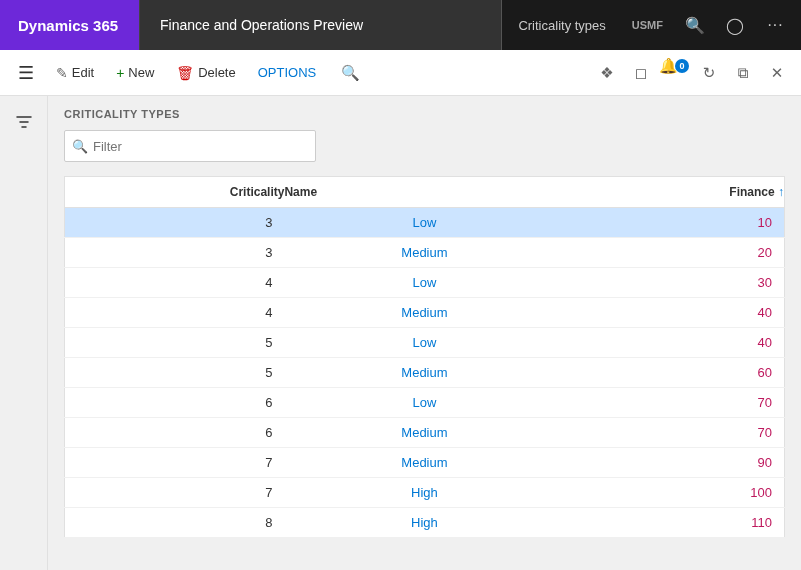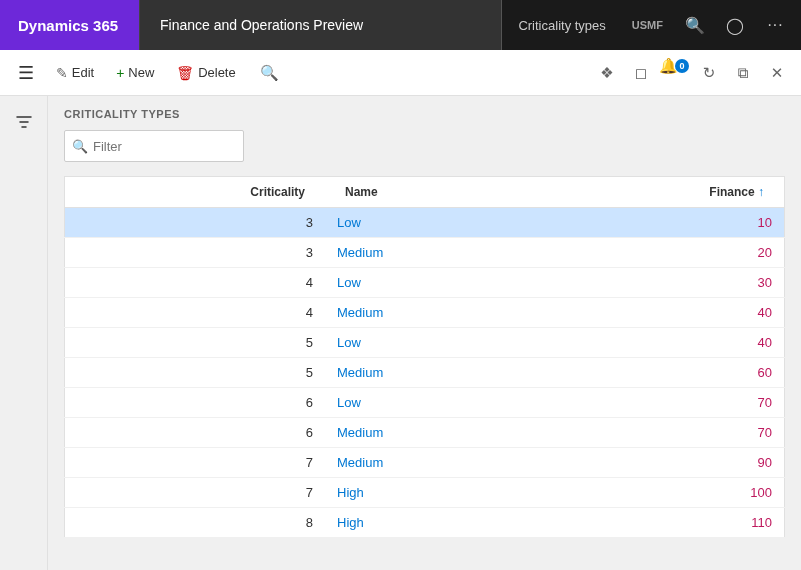--- a/index.html
+++ b/index.html
@@ -192,21 +192,21 @@
       color: #666;
       letter-spacing: 0.5px;
       text-transform: uppercase;
       margin-bottom: 10px;
     }
     .filter-box {
       position: relative;
       margin-bottom: 14px;
     }
     .filter-box input {
-      width: 180px;
+      width: 252px;
       height: 32px;
       border: 1px solid #ccc;
       border-radius: 2px;
       padding: 0 8px 0 28px;
       font-size: 13px;
       color: #333;
       background: #fff;
       outline: none;
     }
     .filter-icon {
@@ -219,21 +219,21 @@
     }
 
     
     .data-table {
       width: 100%;
       border-collapse: collapse;
       background: #fff;
       border: 1px solid #e0e0e0;
     }
     .data-table thead th {
-      padding: 8px 20px;
+      padding: 8px 0;
       text-align: left;
       font-weight: 600;
       font-size: 12px;
       color: #333;
       border-bottom: 1px solid #e0e0e0;
       background: #fff;
       cursor: pointer;
       user-select: none;
     }
     .data-table thead th.right { text-align: right; }
@@ -242,20 +242,21 @@
       color: #0078d4;
     }
     .data-table tbody tr {
       border-bottom: 1px solid #f0f0f0;
     }
     .data-table tbody tr.selected { background: #cce4ff; }
     .data-table tbody td {
       padding: 7px 12px;
       font-size: 13px;
       color: #333;
+      text-align: center;
     }
     .data-table tbody td.criticality { text-align: right; color: #333; }
     .data-table tbody td.name { color: #0078d4; }
     .data-table tbody td.factor { text-align: right; color: #be185d; }
   </style>
 </head>
 <body>
 
 <div class="top-bar">
   <div class="top-bar-brand">
@@ -286,20 +287,23 @@
   <button class="toolbar-btn new-btn">
     <span class="icon">+</span>
     <span>New</span>
   </button>
 
   <button class="toolbar-btn delete">
     <span class="icon">🗑</span>
     <span>Delete</span>
   </button>
 
+  <button class="toolbar-btn options">
+    <span>OPTIONS</span>
+  </button>
 
   <div class="toolbar-search">🔍</div>
 
   <div class="toolbar-right">
     <div class="toolbar-right-icon">❖</div>
     <div class="toolbar-right-icon">◻</div>
     <div class="toolbar-right-icon notification-badge">
       🔔
       <span class="badge">0</span>
     </div>

